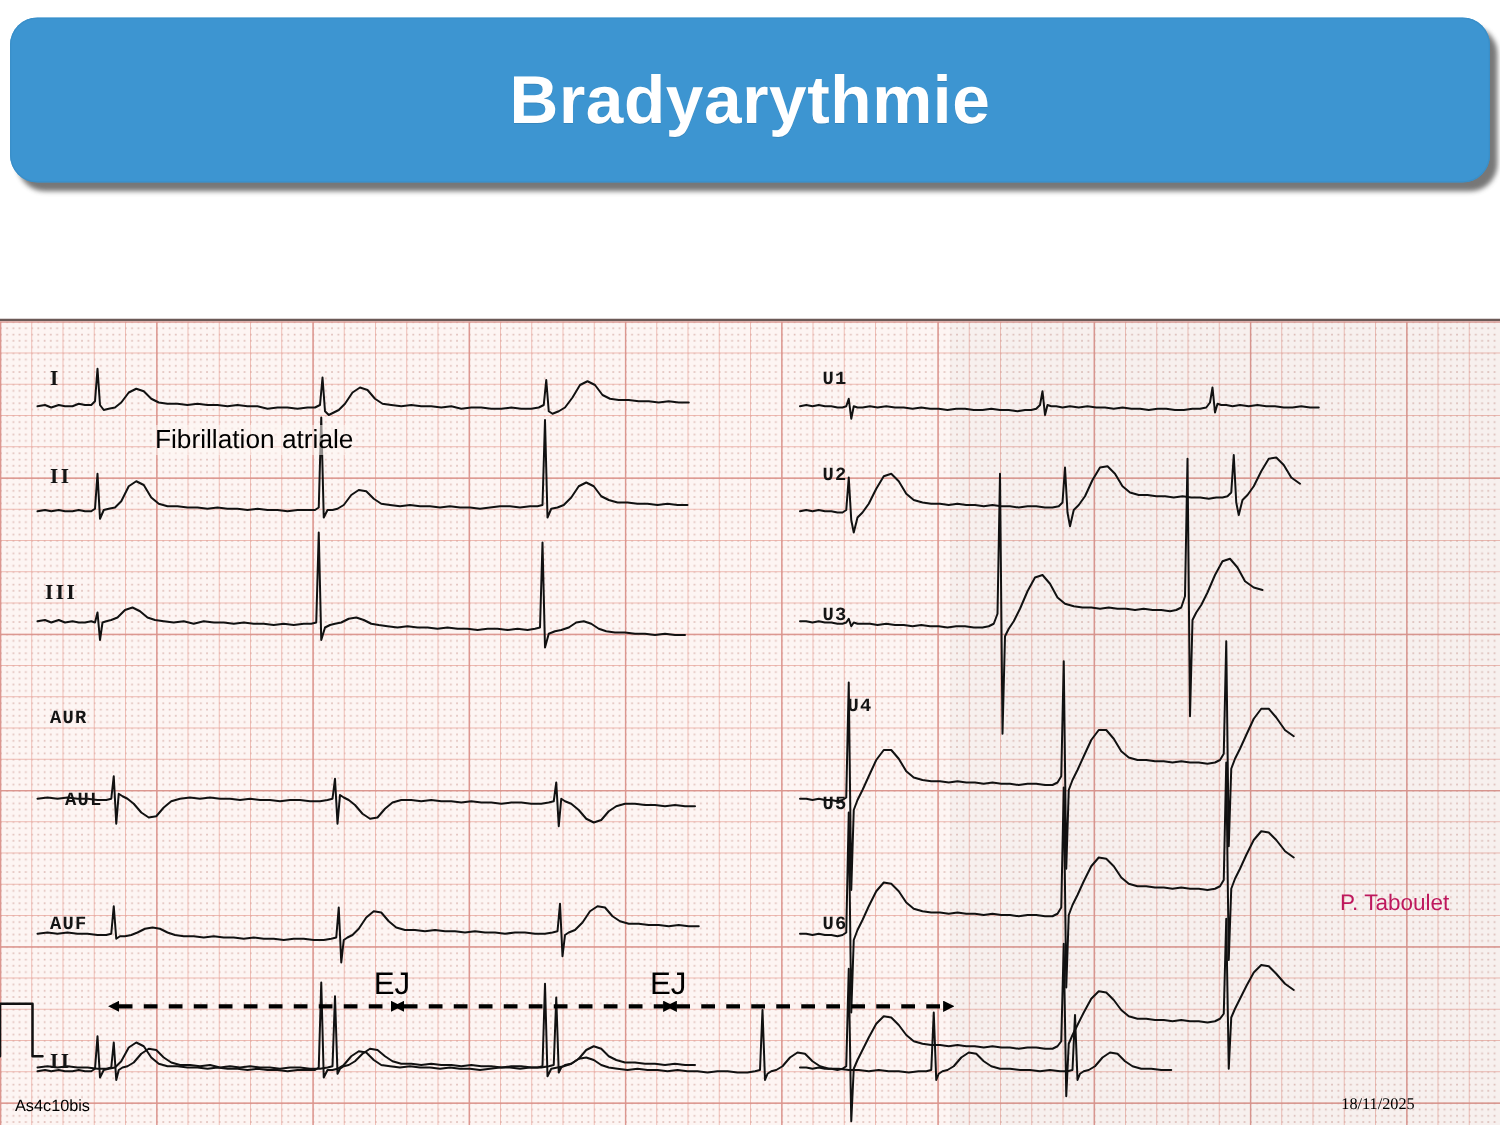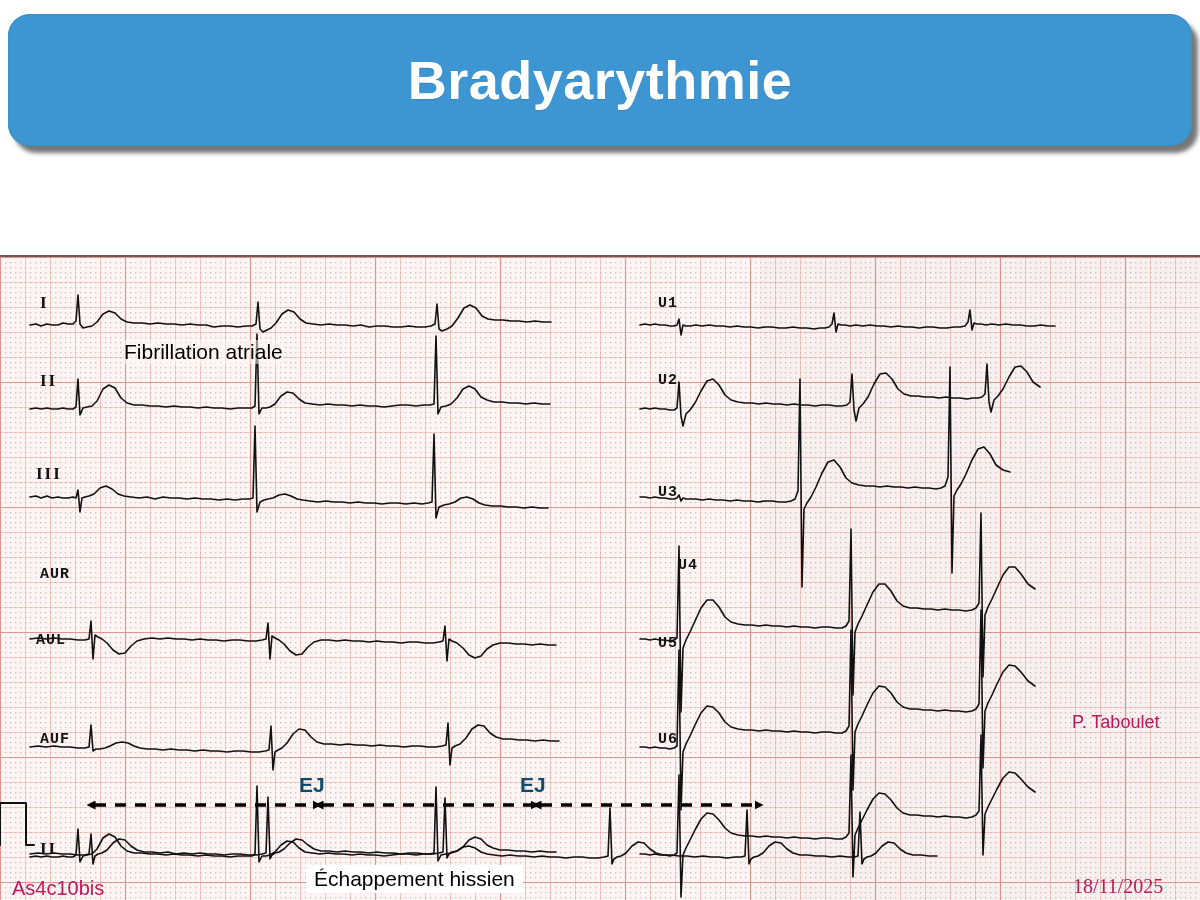--- a/index.html
+++ b/index.html
@@ -60,25 +60,25 @@
     position:absolute;background:#ffffff;color:#000;
     font-size:21px;font-family:"Liberation Sans", sans-serif;
     padding:2px 8px;white-space:nowrap;
   }
   .annot-plain{
     position:absolute;color:#000;font-size:21px;
     font-family:"Liberation Sans", sans-serif;white-space:nowrap;
     background:rgba(253,245,243,.55);
   }
   .ej-label{
-    position:absolute;color:#0c4a6e;font-size:21px;font-weight:bold;
+    position:absolute;color:#000000;font-size:25px;font-weight:normal;
     font-family:"Liberation Sans", sans-serif;
   }
   .watermark{
-    position:absolute;color:#be185d;font-size:20px;
+    position:absolute;color:#000000;font-size:13px;
     font-family:"Liberation Sans", sans-serif;white-space:nowrap;
   }
   .wm-author{color:#be185d;font-size:18px;}
 </style>
 </head>
 <body>
 
 <div class="slide">
 
   <div class="title-wrap">
@@ -289,21 +289,21 @@
                  l8 0 l8 1 l8 0"></path>
 
         <path d="M0 588 l0 -42 l26 0 l0 42 l8 0" stroke-width="2"></path>
       </g>
     </svg>
 
     <div class="lead-label serif" style="left:40px;  top:36px;">I</div>
     <div class="lead-label serif" style="left:40px;  top:114px;">II</div>
     <div class="lead-label serif" style="left:36px;  top:207px;">III</div>
     <div class="lead-label" style="left:40px;  top:309px;">AUR</div>
-    <div class="lead-label" style="left:36px;  top:375px;">AUL</div>
+    <div class="lead-label" style="left:52px;  top:375px;">AUL</div>
     <div class="lead-label" style="left:40px;  top:474px;">AUF</div>
 
     <div class="lead-label" style="left:658px; top:38px;">U1</div>
     <div class="lead-label" style="left:658px; top:115px;">U2</div>
     <div class="lead-label" style="left:658px; top:208px;margin-top:19px;">U3</div>
     <div class="lead-label" style="left:658px; top:300px;margin-left:20px;">U4</div>
     <div class="lead-label" style="left:658px; top:378px;">U5</div>
     <div class="lead-label" style="left:658px; top:474px;">U6</div>
 
     <div class="lead-label serif" style="left:40px; top:582px;">II</div>
@@ -322,20 +322,19 @@
           <path d="M0 0 L9 4.5 L0 9 z" fill="#000"></path>
         </marker>
       </defs>
       <g stroke="#000" stroke-width="3.4" stroke-dasharray="11 9">
         <line x1="95" y1="548" x2="313" y2="548" marker-start="url(#arrL)" marker-end="url(#arrR)"></line>
         <line x1="323" y1="548" x2="531" y2="548" marker-start="url(#arrL)" marker-end="url(#arrR)"></line>
         <line x1="541" y1="548" x2="755" y2="548" marker-start="url(#arrL)" marker-end="url(#arrR)"></line>
       </g>
     </svg>
 
-    <div class="annot-white" style="left:306px; top:608px;">Échappement hissien</div>
 
     <div class="watermark wm-author" style="left:1072px; top:455px;">P. Taboulet</div>
     <div class="watermark" style="left:12px; top:620px;">As4c10bis</div>
     <div class="watermark" style="left:1073px; top:618px;font-family:Liberation Serif, serif;">18/11/2025</div>
 
   </div>
 </div>
 
 </body></html>

